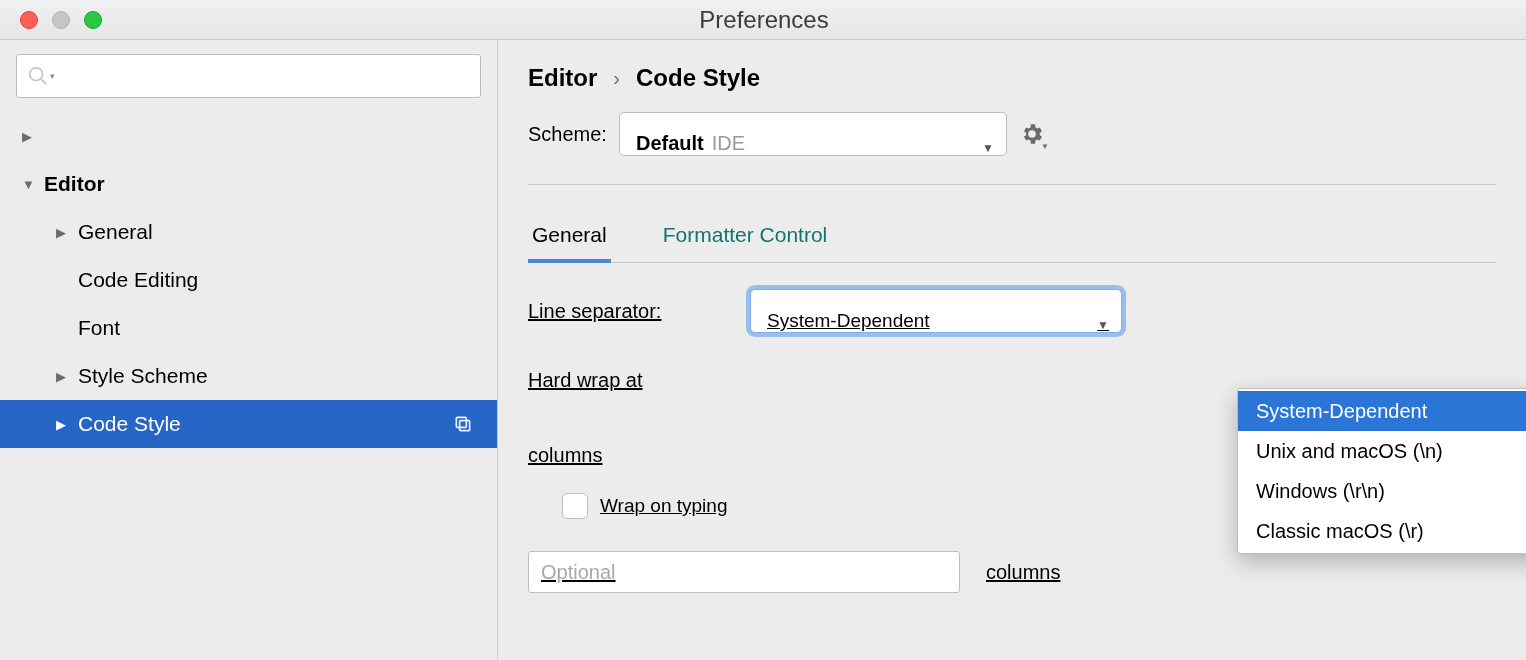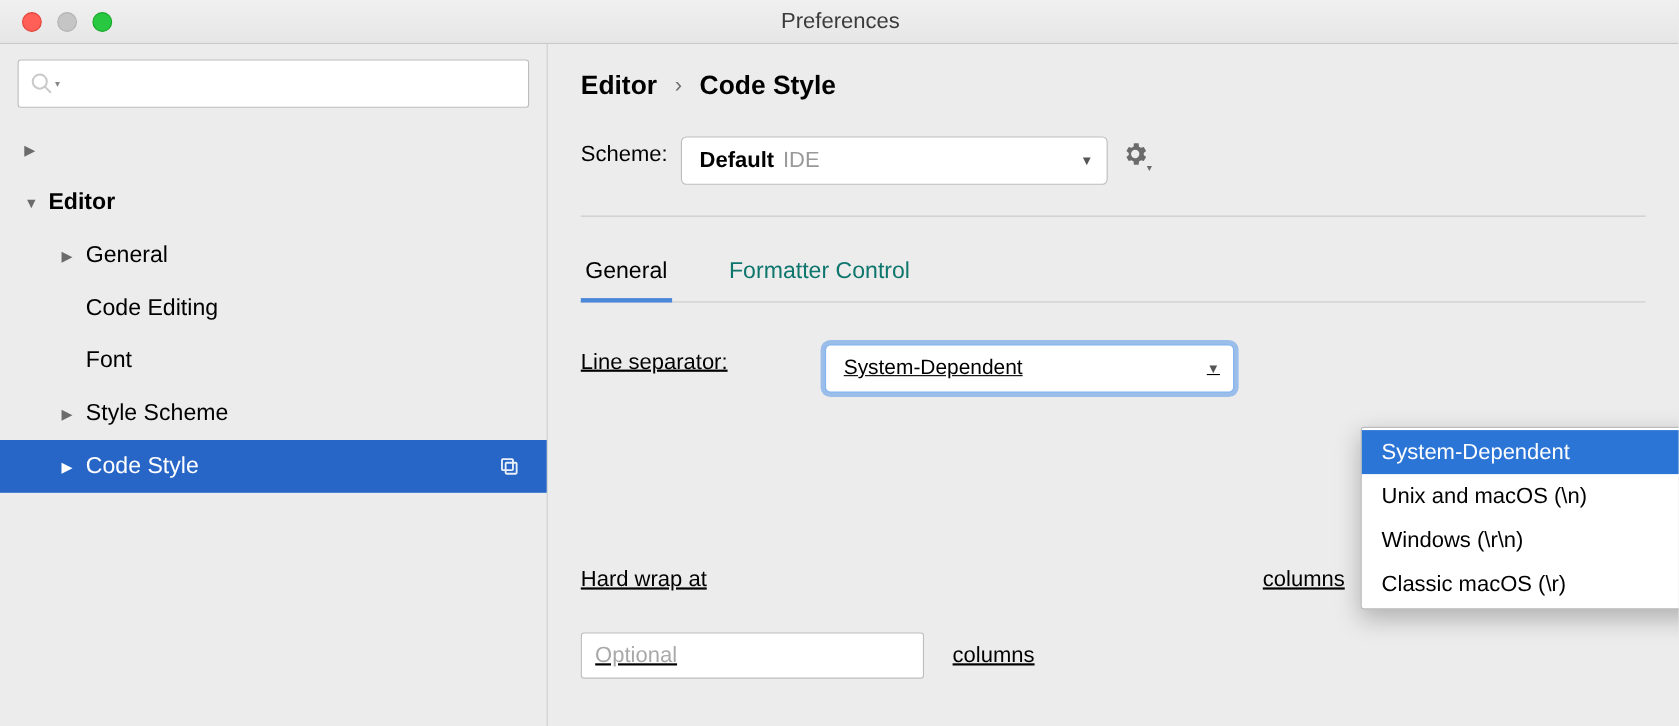--- a/index.html
+++ b/index.html
@@ -32,21 +32,21 @@
     width: 18px; height: 18px;
     border-radius: 50%;
   }
   .tl.close { background: #ff5f57; border: 1px solid #e24238; }
   .tl.min { background: #c5c5c5; border: 1px solid #b1b1b1; }
   .tl.max { background: #28c940; border: 1px solid #14a828; }
   .titlebar-title {
     position: absolute;
     left: 2px; right: 0;
     text-align: center;
-    font-size: 20px;
+    font-size: 24px;
     color: #3b3b3b;
     pointer-events: none;
   }
 
   
   .body {
     display: flex;
     height: calc(100% - 40px);
   }
   .sidebar {
@@ -139,29 +139,28 @@
   .scheme-row {
     display: flex;
     align-items: center;
     gap: 12px;
     padding-bottom: 28px;
     border-bottom: 1px solid #c9c9c9;
   }
   .form-label { font-size: 20px; color: #000; }
   .select {
     display: flex;
-    align-items: center;
+    align-items: flex-end;
     height: 44px;
     min-width: 388px;
     padding: 0 12px 0 16px;
     background: #fff;
     border: 1px solid #bdbdbd;
     border-radius: 5px;
     gap: 8px;
-    margin-top: 12px;
   }
   .select .val { font-weight: 700; font-size: 20px; }
   .select .sub { color: #999; font-size: 20px; }
   .select .chev { margin-left: auto; color: #555; font-size: 12px; }
   .gear {
     width: 26px; height: 26px; color: #6b6b6b;
     position: relative;
   }
 
   .tabs {
@@ -190,21 +189,21 @@
   }
   .field-row {
     display: flex;
     align-items: center;
     gap: 26px;
     text-decoration: underline;
   }
   .field-row .form-label { width: 196px; }
   .text-input {
     height: 42px;
-    width: 312px;
+    width: 432px;
     background: #fff;
     border: 1px solid #bdbdbd;
     border-radius: 3px;
     padding: 0 12px;
     font-size: 20px;
     color: #c2410c;
   }
   .text-input::placeholder { color: #a9a9a9; }
   .unit { font-size: 20px; }
   .checkbox-wrap {
@@ -245,21 +244,21 @@
     align-items: center;
     padding: 0 18px;
     font-size: 20px;
     color: #000;
   }
   .dropdown-item.selected {
     background: #2b75d6;
     color: #fff;
   }
 
-  .hardwrap-row { height: 146px; align-items: flex-end; }
+  .hardwrap-row { height: 146px; align-items: flex-start; flex-direction: column; }
   .hardwrap-row .unit, .hardwrap-row .checkbox-wrap { margin-top: 0; }
 
 </style>
 </head>
 <body>
 
 <div class="titlebar">
   <div class="traffic-lights">
     <div class="tl close"></div>
     <div class="tl min"></div>

